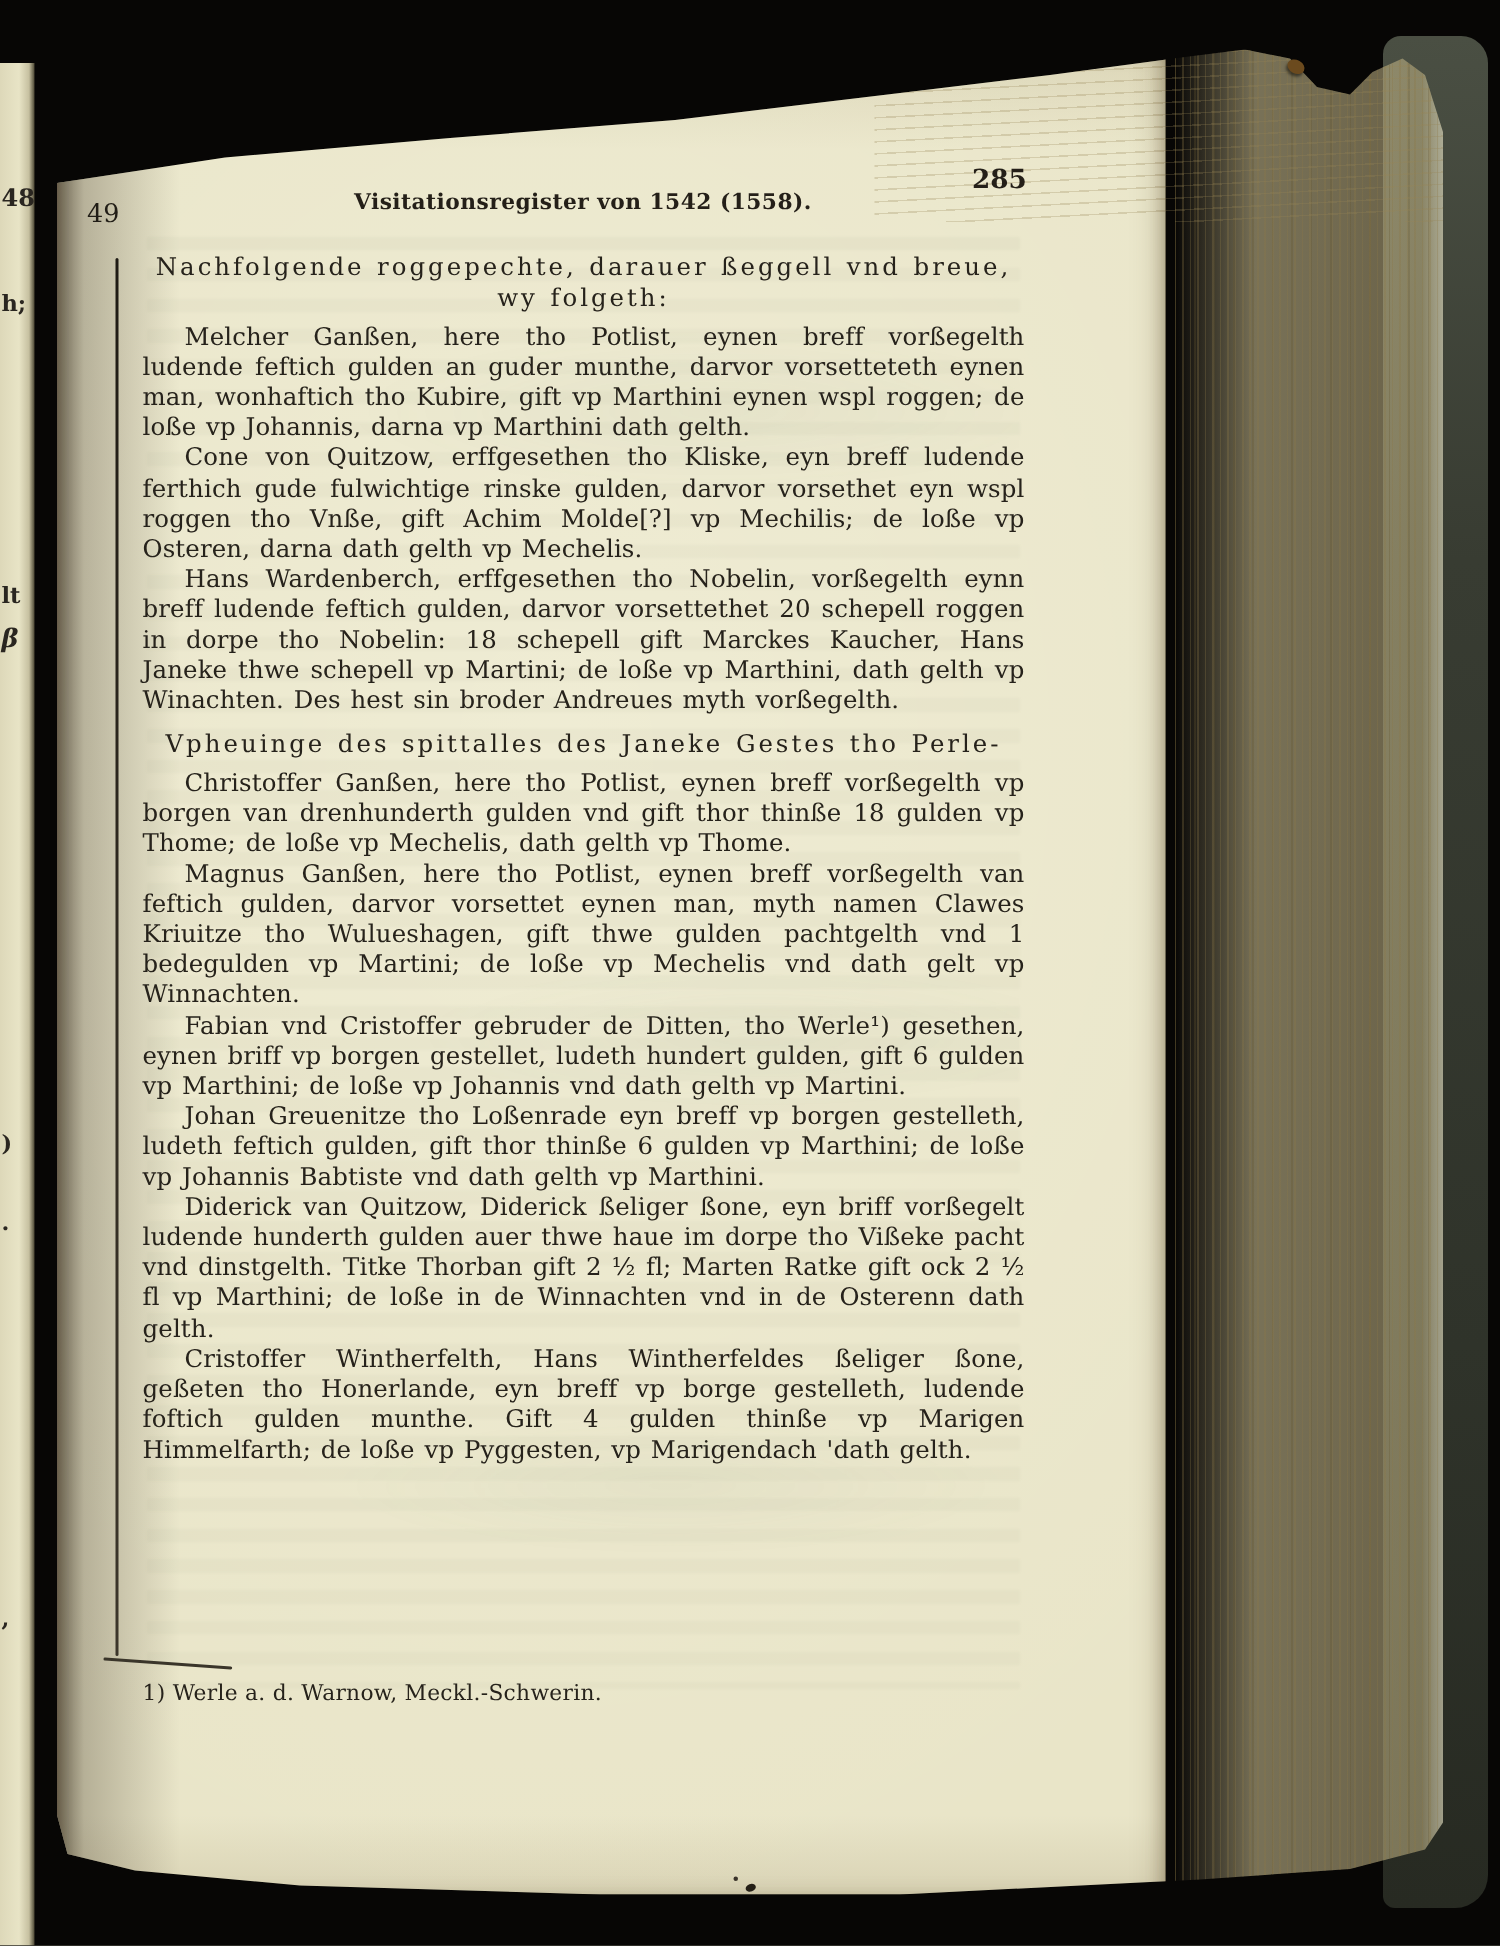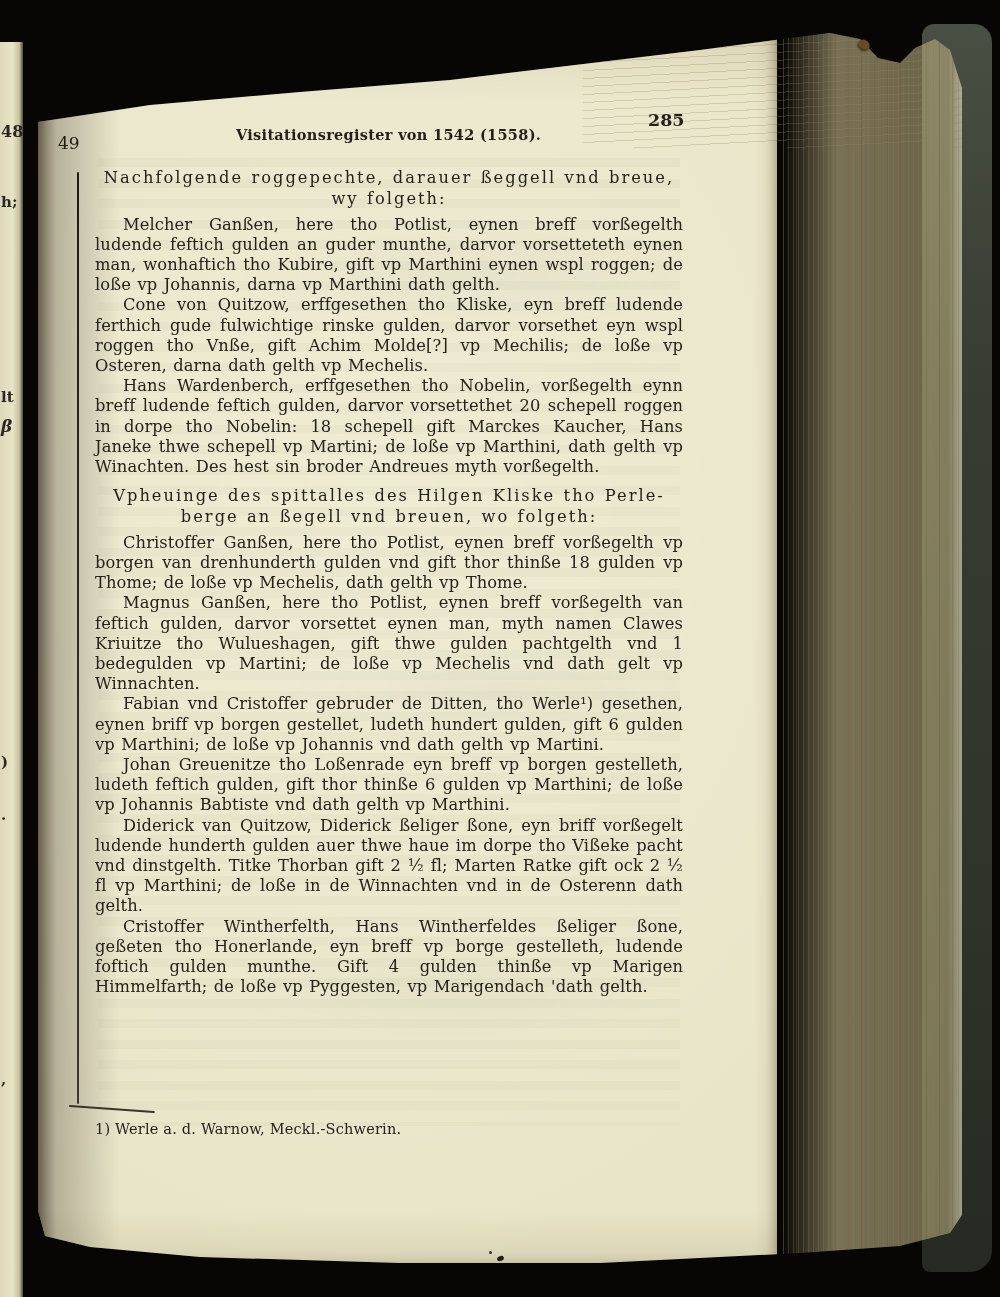--- a/index.html
+++ b/index.html
@@ -119,22 +119,21 @@
     <div class="textcol">
       <div class="heading">
         <div>Nachfolgende roggepechte, darauer ßeggell vnd breue,</div>
         <div>wy folgeth:</div>
       </div>
       <p class="para">Melcher Ganßen, here tho Potlist, eynen breff vorßegelth ludende feftich gulden an guder munthe, darvor vorsetteteth eynen man, wonhaftich tho Kubire, gift vp Marthini eynen wspl roggen; de loße vp Johannis, darna vp Marthini dath gelth.</p>
       <p class="para">Cone von Quitzow, erffgesethen tho Kliske, eyn breff ludende ferthich gude fulwichtige rinske gulden, darvor vorsethet eyn wspl roggen tho Vnße, gift Achim Molde[?] vp Mechilis; de loße vp Osteren, darna dath gelth vp Mechelis.</p>
       <p class="para">Hans Wardenberch, erffgesethen tho Nobelin, vorßegelth eynn breff ludende feftich gulden, darvor vorsettethet 20 schepell roggen in dorpe tho Nobelin: 18 schepell gift Marckes Kaucher, Hans Janeke thwe schepell vp Martini; de loße vp Marthini, dath gelth vp Winachten. Des hest sin broder Andreues myth vorßegelth.</p>
 
       <div class="heading second">
-        <div>Vpheuinge des spittalles des Hilgen Kliske tho Perle-</div>
-        <div>berge an ßegell vnd breuen, wo folgeth:</div>
+        <div>Vpheuinge des spittalles des Janeke Gestes tho Perle-</div>
       </div>
       <p class="para">Christoffer Ganßen, here tho Potlist, eynen breff vorßegelth vp borgen van drenhunderth gulden vnd gift thor thinße 18 gulden vp Thome; de loße vp Mechelis, dath gelth vp Thome.</p>
       <p class="para">Magnus Ganßen, here tho Potlist, eynen breff vorßegelth van feftich gulden, darvor vorsettet eynen man, myth namen Clawes Kriuitze tho Wulueshagen, gift thwe gulden pachtgelth vnd 1 bedegulden vp Martini; de loße vp Mechelis vnd dath gelt vp Winnachten.</p>
       <p class="para">Fabian vnd Cristoffer gebruder de Ditten, tho Werle¹) gesethen, eynen briff vp borgen gestellet, ludeth hundert gulden, gift 6 gulden vp Marthini; de loße vp Johannis vnd dath gelth vp Martini.</p>
       <p class="para">Johan Greuenitze tho Loßenrade eyn breff vp borgen gestelleth, ludeth feftich gulden, gift thor thinße 6 gulden vp Marthini; de loße vp Johannis Babtiste vnd dath gelth vp Marthini.</p>
       <p class="para">Diderick van Quitzow, Diderick ßeliger ßone, eyn briff vorßegelt ludende hunderth gulden auer thwe haue im dorpe tho Vißeke pacht vnd dinstgelth. Titke Thorban gift 2 ½ fl; Marten Ratke gift ock 2 ½ fl vp Marthini; de loße in de Winnachten vnd in de Osterenn dath gelth.</p>
       <p class="para">Cristoffer Wintherfelth, Hans Wintherfeldes ßeliger ßone, geßeten tho Honerlande, eyn breff vp borge gestelleth, ludende foftich gulden munthe. Gift 4 gulden thinße vp Marigen Himmelfarth; de loße vp Pyggesten, vp Marigendach 'dath gelth.</p>
     </div>
 
     <div class="footnote-rule"></div>

